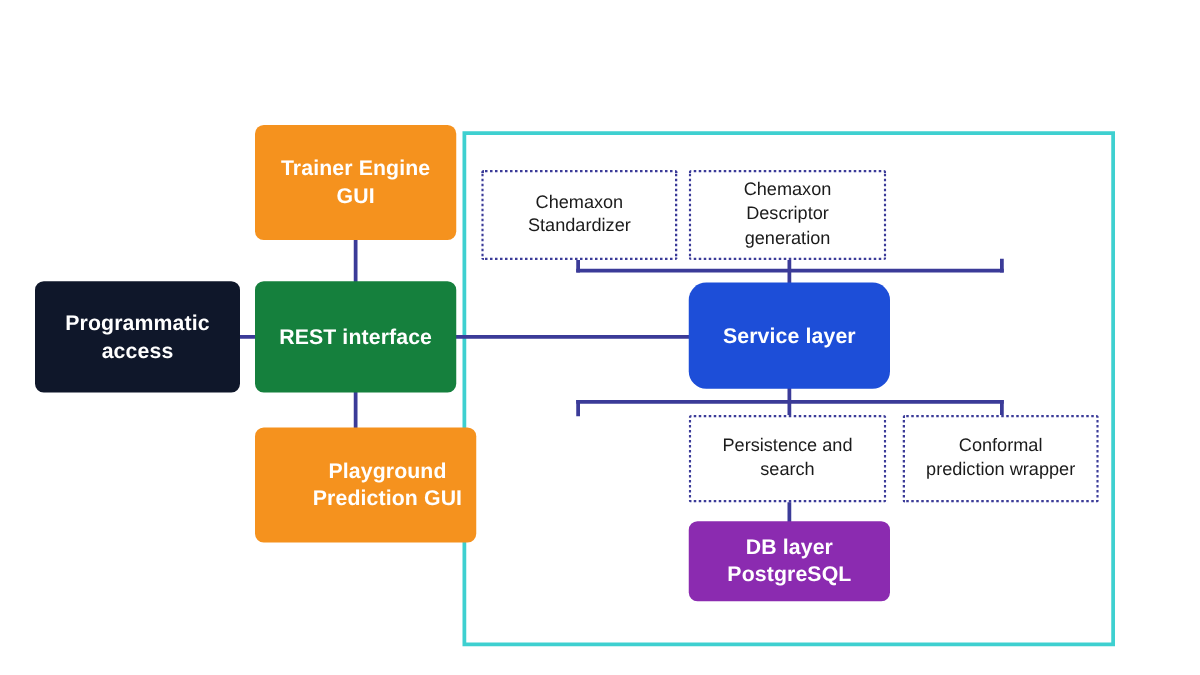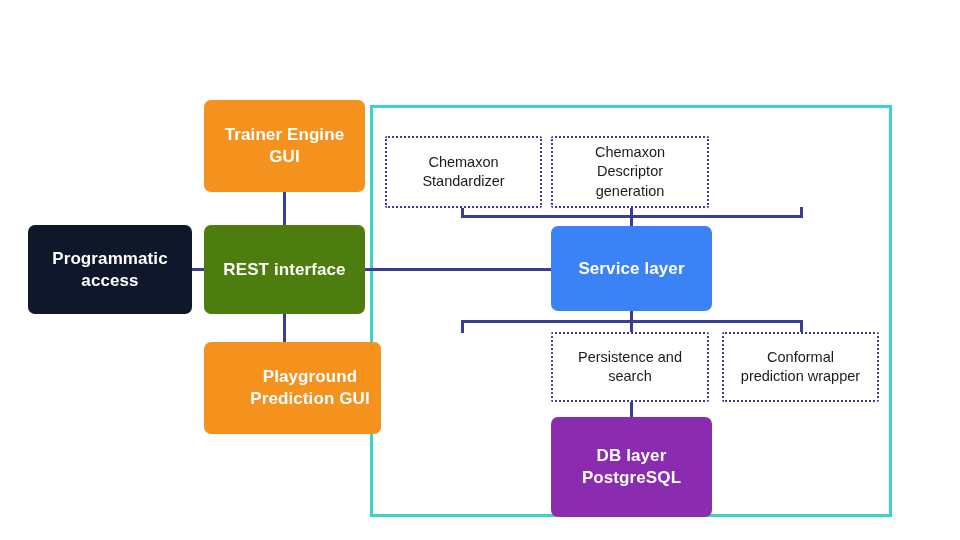--- a/index.html
+++ b/index.html
@@ -42,22 +42,22 @@
     font-weight: bold;
     color: #ffffff;
     font-size: 17px;
     line-height: 1.28;
     letter-spacing: 0.1px;
     white-space: pre-line;
   }
 
   .node-orange  { background: #f5921e; }
   .node-navy    { background: #0f172a; }
-  .node-teal    { background: #4d7c0f; }
-  .node-cyan    { background: #3b82f6; }
+  .node-teal    { background: #15803d; }
+  .node-cyan    { background: #1d4ed8; border-radius: 14px; }
   .node-purple  { background: #8b2bb0; }
 
   
   .dotted {
     position: absolute;
     border: 2px dotted #3b3b98;
     background: #ffffff;
     border-radius: 2px;
     display: flex;
     align-items: center;
@@ -84,21 +84,21 @@
     background: transparent;
     box-sizing: border-box;
   }
 
   
   #node-trainer-gui   { left: 204px; top: 100px;  width: 161px; height: 92px; }
   #node-programmatic  { left: 28px;  top: 225px;  width: 164px; height: 89px; }
   #node-rest          { left: 204px; top: 225px;  width: 161px; height: 89px; }
   #node-playground    { left: 204px; top: 342px;  width: 177px; height: 92px; padding-left: 35px; }
   #node-service       { left: 551px; top: 226px;  width: 161px; height: 85px; }
-  #node-db            { left: 551px; top: 417px;  width: 161px; height: 100px; }
+  #node-db            { left: 551px; top: 417px;  width: 161px; height: 64px; }
 
   #dotted-standardizer { left: 385px; top: 136px; width: 157px; height: 72px; }
   #dotted-descriptor   { left: 551px; top: 136px; width: 158px; height: 72px; }
   #dotted-mllibrary    { left: 722px; top: 136px; width: 157px; height: 72px; }
   #dotted-statistical  { left: 385px; top: 332px; width: 157px; height: 70px; }
   #dotted-persistence  { left: 551px; top: 332px; width: 158px; height: 70px; }
   #dotted-conformal    { left: 722px; top: 332px; width: 157px; height: 70px; }
 
   
   #conn-trainer-rest  { left: 283px; top: 191px; height: 35px; }

